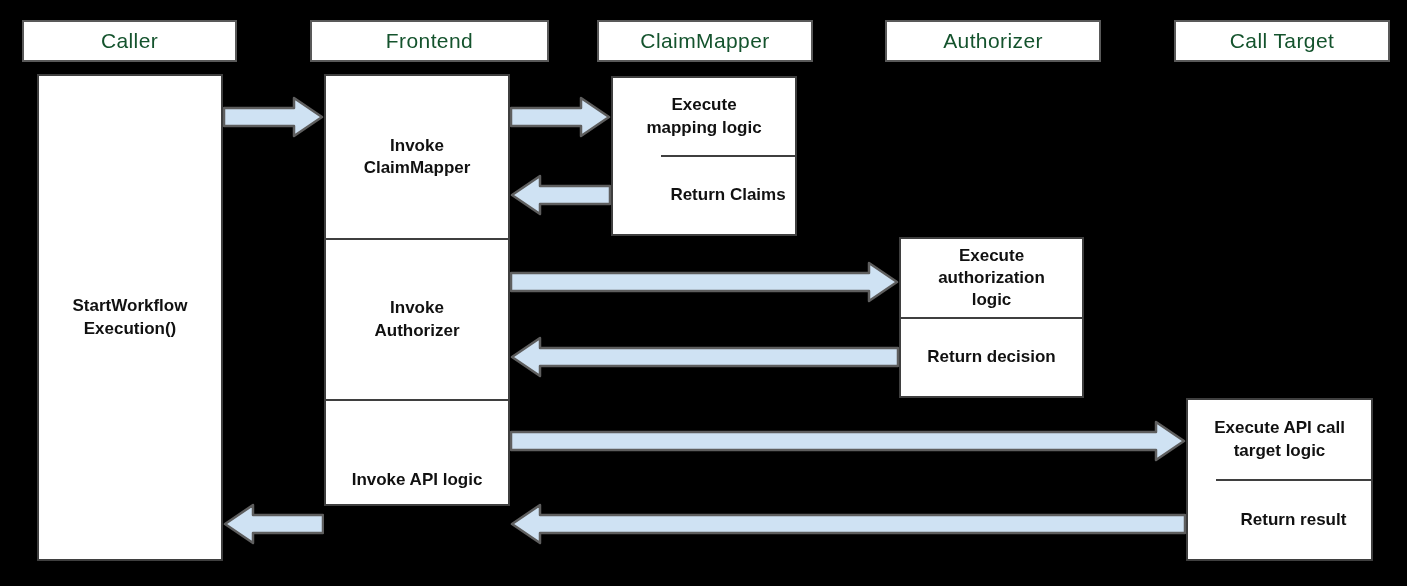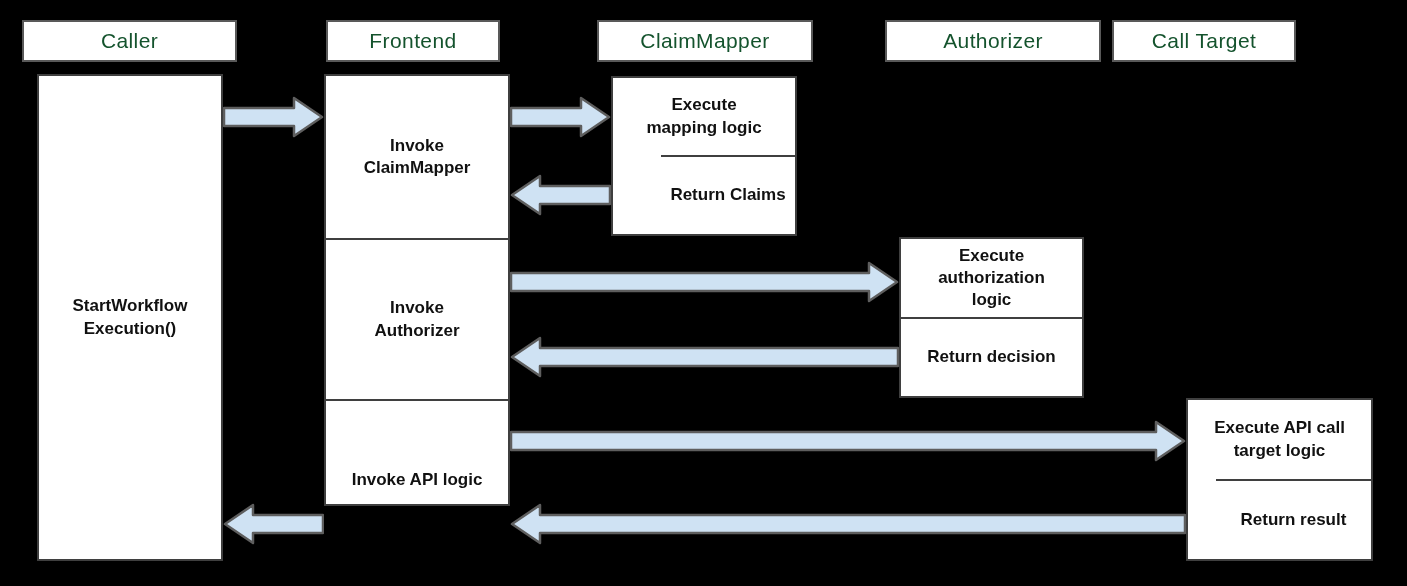--- a/index.html
+++ b/index.html
@@ -68,30 +68,30 @@
   }
 </style>
 </head>
 <body>
 
 <div class="stage">
 
   <div class="hdr" style="left:22px; width:215px;">
     <span>Caller</span>
   </div>
-  <div class="hdr" style="left:310px; width:174px;margin-left:16px;">
+  <div class="hdr" style="left:310px; width:239px;">
     <span>Frontend</span>
   </div>
   <div class="hdr" style="left:597px; width:216px;">
     <span>ClaimMapper</span>
   </div>
   <div class="hdr" style="left:885px; width:216px;">
     <span>Authorizer</span>
   </div>
-  <div class="hdr" style="left:1112px; width:184px;align-items:center;">
+  <div class="hdr" style="left:1174px; width:216px;align-items:center;">
     <span>Call Target</span>
   </div>
 
   <div class="stack" style="left:37px; top:74px; width:186px; height:487px;">
     <div class="cell" style="height:483px;">
       <span class="box-label">StartWorkflow
 Execution()</span>
     </div>
   </div>
 

